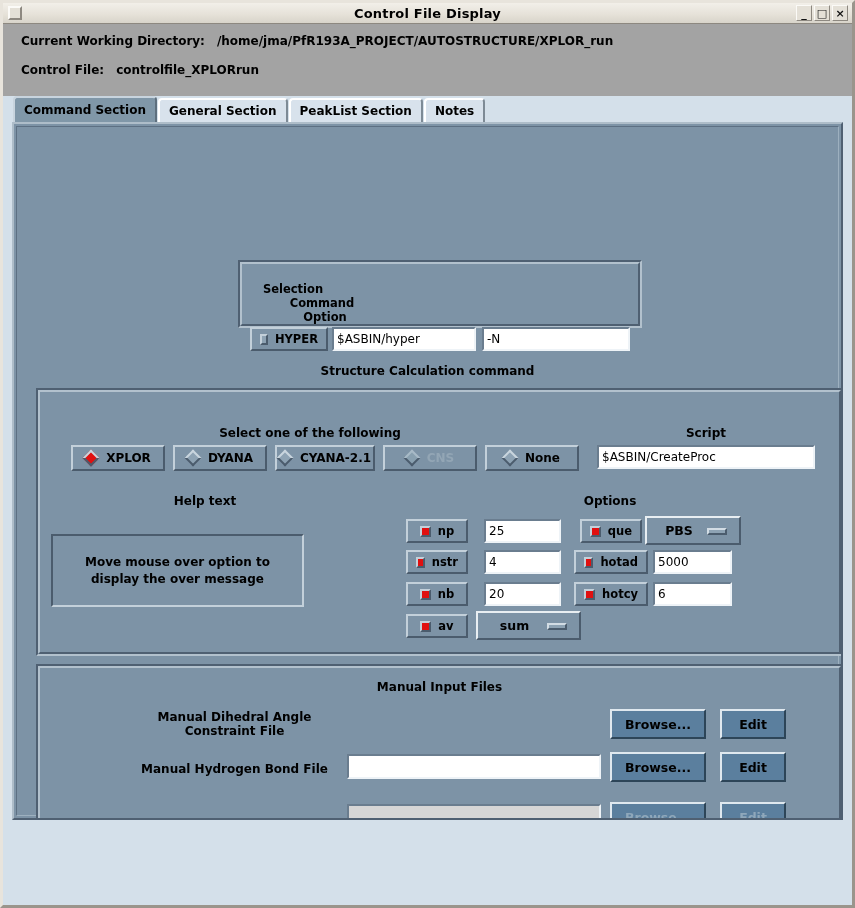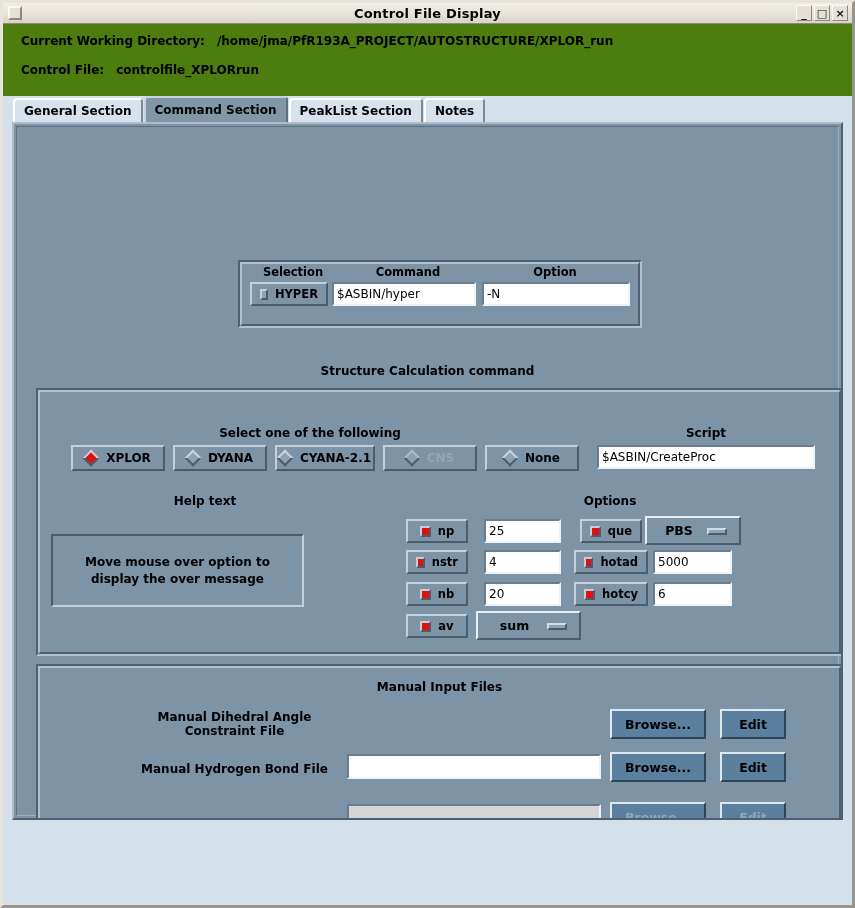--- a/index.html
+++ b/index.html
@@ -48,21 +48,21 @@
     background:#e4e0d7;
     border-top:1px solid #fbfaf7; border-left:1px solid #fbfaf7;
     border-right:1px solid #8d8880; border-bottom:1px solid #8d8880;
     display:flex; align-items:center; justify-content:center;
     font-size:11px; font-weight:bold; color:#111; line-height:1;
   }
 
   
   .header {
     padding:10px 0 4px 18px;
-    background:#4d7c0f;
+    background:#a3a3a3;
   }
   .hdr-row { display:flex; align-items:baseline; margin-bottom:15px; font-size:12px; }
   .hdr-label { font-weight:bold; color:#000; }
   .hdr-val { font-weight:bold; color:#000; margin-left:12px; }
 
   
   .tabbar {
     display:flex; align-items:flex-end;
     padding-left:10px; height:26px;
     background:#d4e0ea;
@@ -129,21 +129,21 @@
   }
 
   .section-title {
     text-align:center; font-weight:bold; font-size:12px; color:#000;
   }
 
   
   .cmd-frame {
     position:absolute; left:224px; top:136px; width:404px; height:68px;
   }
-  .cmd-head { display:flex; padding:1px 8px 0 8px; }
+  .cmd-head { display:flex; padding:18px 8px 0 8px;flex-direction:column; }
   .cmd-head span { font-weight:bold; font-size:11.5px; color:#000; text-align:center; }
   .cmd-row { display:flex; padding:3px 8px 0 8px; align-items:center; }
 
   .chk-btn {
     display:flex; align-items:center; gap:7px;
     padding:3px 8px;
     background:#7d93a6;
     border-top:2px solid #c3d0da;
     border-left:2px solid #c3d0da;
     border-right:2px solid #4b5c6d;
@@ -291,22 +291,22 @@
       <span class="hdr-label">Current Working Directory:</span>
       <span class="hdr-val">/home/jma/PfR193A_PROJECT/AUTOSTRUCTURE/XPLOR_run</span>
     </div>
     <div class="hdr-row">
       <span class="hdr-label">Control File:</span>
       <span class="hdr-val">controlfile_XPLORrun</span>
     </div>
   </div>
 
   <div class="tabbar">
+    <div class="tab active">Command Section</div>
     <div class="tab">General Section</div>
-    <div class="tab active">Command Section</div>
     <div class="tab">PeakList Section</div>
     <div class="tab">Notes</div>
   </div>
 
   <div class="main-panel">
     <div class="inner-shadow"></div>
 
     <div class="group cmd-frame">
       <div class="group-in">
         <div class="cmd-head">

